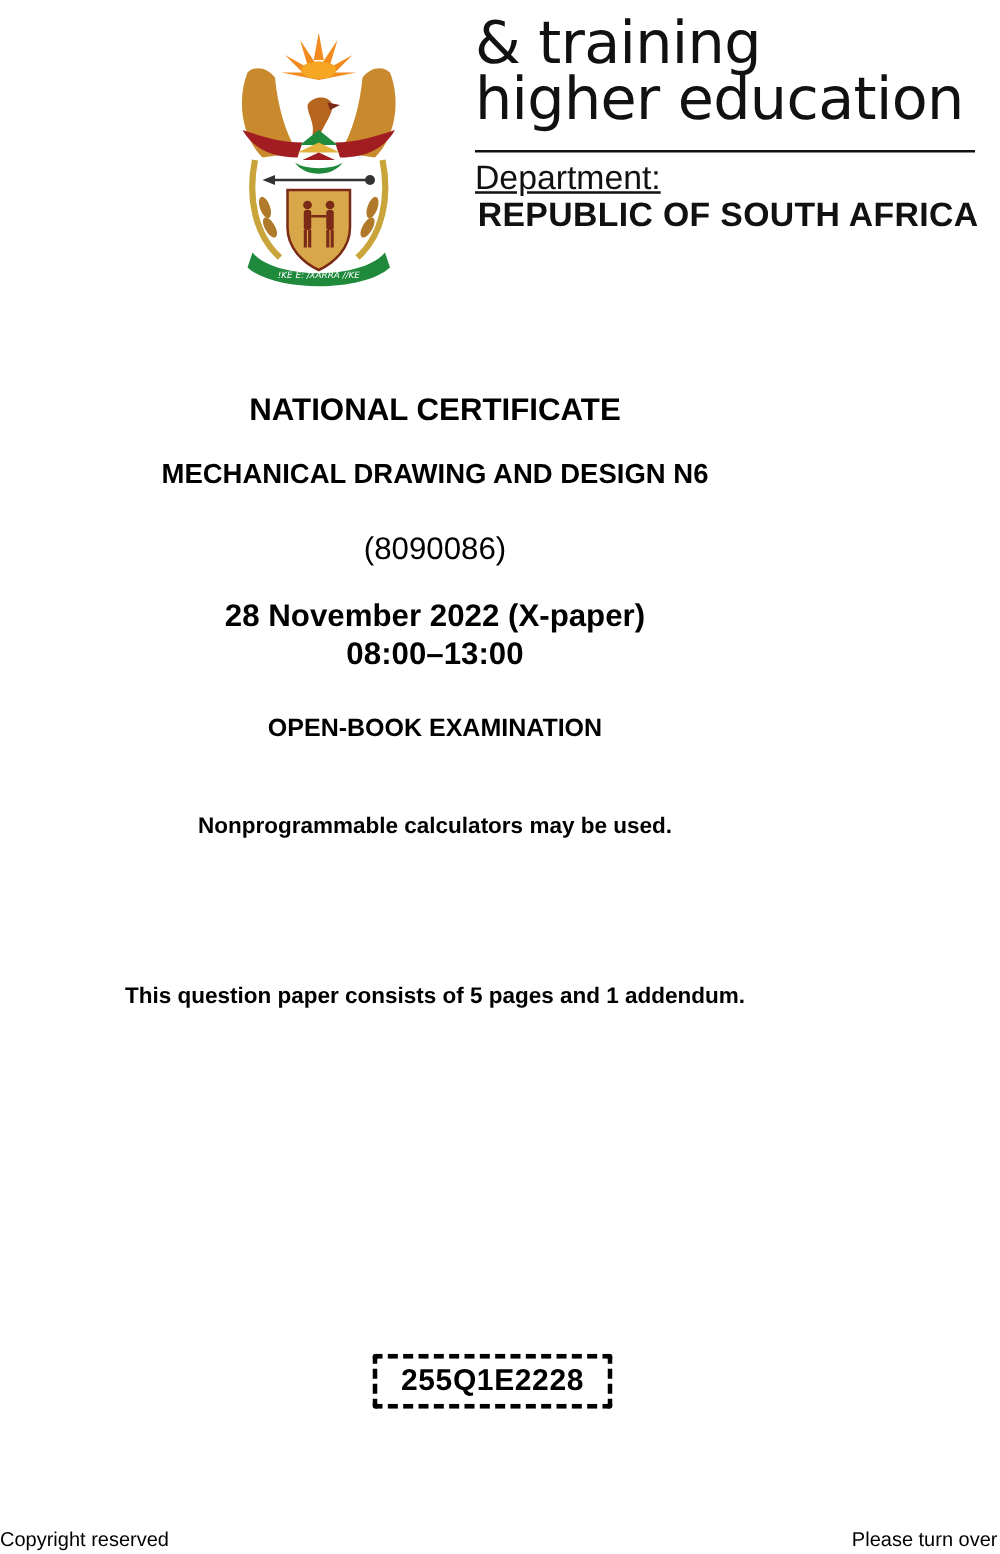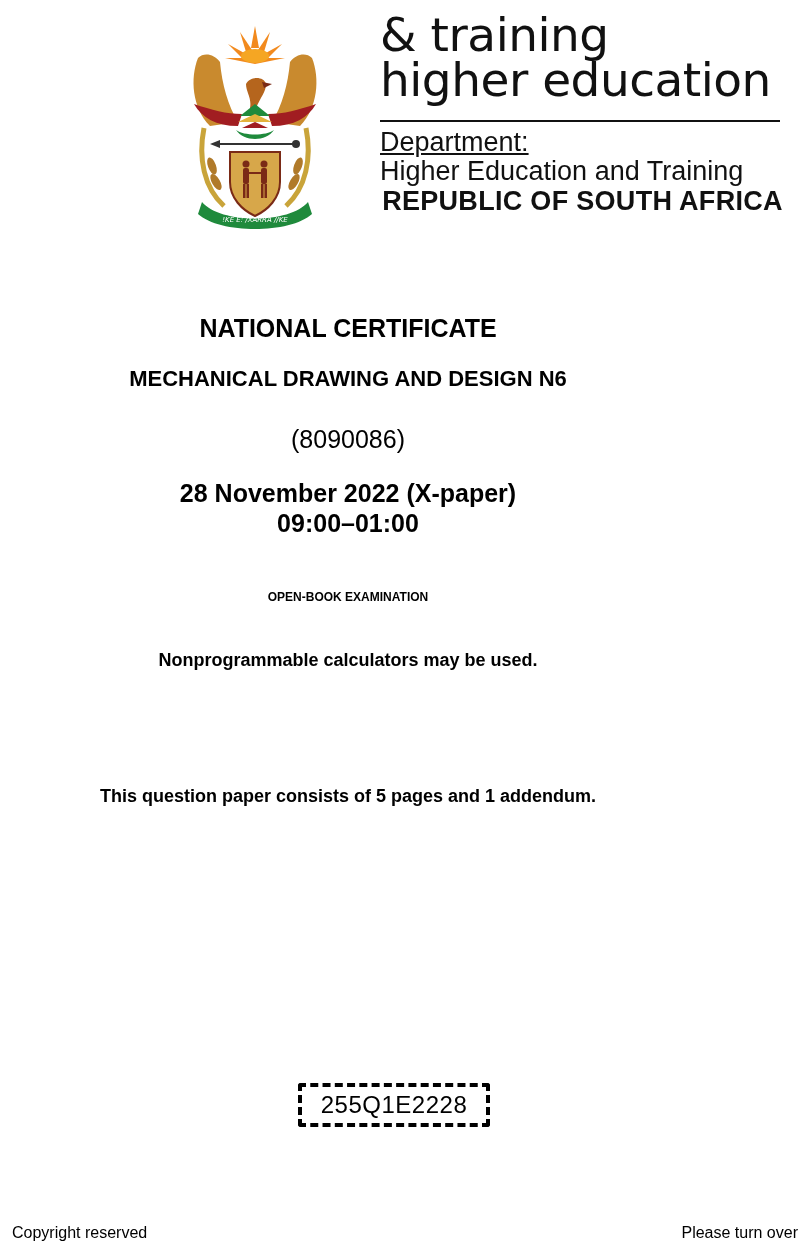--- a/index.html
+++ b/index.html
@@ -15,32 +15,32 @@
     .dept-label { font-family: "Liberation Sans", sans-serif; font-size: 27px; line-height: 29px; color: #111; margin-top: 6px; text-decoration: underline; }
     .dept-name { font-family: "Liberation Sans", sans-serif; font-size: 27px; line-height: 29px; color: #111; }
     .dept-country { font-family: "Liberation Sans", sans-serif; font-size: 27px; line-height: 30px; color: #111; font-weight: bold; letter-spacing: 0.3px; text-align: center; }
 
     .center { position: absolute; left: 0; width: 696px; text-align: center; }
     .cert-title { top: 314px; font-size: 25px; font-weight: bold; }
     .subject-title { top: 366px; font-size: 22px; font-weight: bold; }
     .code { top: 425px; font-size: 25px; }
     .date { top: 478px; font-size: 25px; font-weight: bold; line-height: 30px; }
     .time { top: 508px; font-size: 25px; font-weight: bold; line-height: 30px; }
-    .exam-type { top: 590px; font-size: 12px; font-weight: bold; }
+    .exam-type { top: 572px; font-size: 20px; font-weight: bold; }
     .calc-note { top: 650px; font-size: 18px; font-weight: bold; }
     .page-count { top: 786px; font-size: 18px; font-weight: bold; }
 
     .paper-code-box {
       position: absolute; left: 298px; top: 1083px; width: 192px; height: 44px;
       border: 4px dashed #000; border-radius: 3px;
       display: flex; align-items: center; justify-content: center;
-      font-size: 24px; letter-spacing: 0.5px;
+      font-size: 24px; letter-spacing: 0.5px; font-weight: bold;
     }
 
-    .footer-left { position: absolute; left: 0; top: 1224px; font-size: 16px; padding-left: 12px; }
+    .footer-left { position: absolute; left: 0; top: 1224px; font-size: 16px; }
     .footer-right { position: absolute; right: 2px; top: 1224px; font-size: 16px; }
   </style>
 </head>
 <body>
 
 <div class="header">
   <svg class="emblem" viewBox="0 0 150 212">
 
     <g fill="#f28a1e">
       <polygon points="75,8 79,30 71,30"></polygon>
@@ -95,30 +95,29 @@
 
     <path d="M22 184 C40 206 110 206 128 184 L132 196 C110 216 40 216 18 196 Z" fill="#1f8a3c"></path>
     <text x="75" y="204" text-anchor="middle" font-size="7" fill="#ffffff" font-family="DejaVu Sans, sans-serif" font-style="italic">!KE E: /XARRA //KE</text>
   </svg>
 
   <div class="dept-block">
     <div class="brand-line">&amp; training</div>
     <div class="brand-line">higher education</div>
     <div class="brand-rule"></div>
     <div class="dept-label">Department:</div>
-    <div class="dept-name">Higher Education and Training</div>
     <div class="dept-country">REPUBLIC OF SOUTH AFRICA</div>
   </div>
 </div>
 
 <div class="center cert-title">NATIONAL CERTIFICATE</div>
 <div class="center subject-title">MECHANICAL DRAWING AND DESIGN N6</div>
 <div class="center code">(8090086)</div>
 <div class="center date">28 November 2022 (X-paper)</div>
-<div class="center time">09:00–01:00</div>
+<div class="center time">08:00–13:00</div>
 <div class="center exam-type">OPEN-BOOK EXAMINATION</div>
 <div class="center calc-note">Nonprogrammable calculators may be used.</div>
 <div class="center page-count">This question paper consists of 5 pages and 1 addendum.</div>
 
 <div class="paper-code-box">
   <span>255Q1E2228</span>
 </div>
 
 <div class="footer-left">Copyright reserved</div>
 <div class="footer-right">Please turn over</div>

